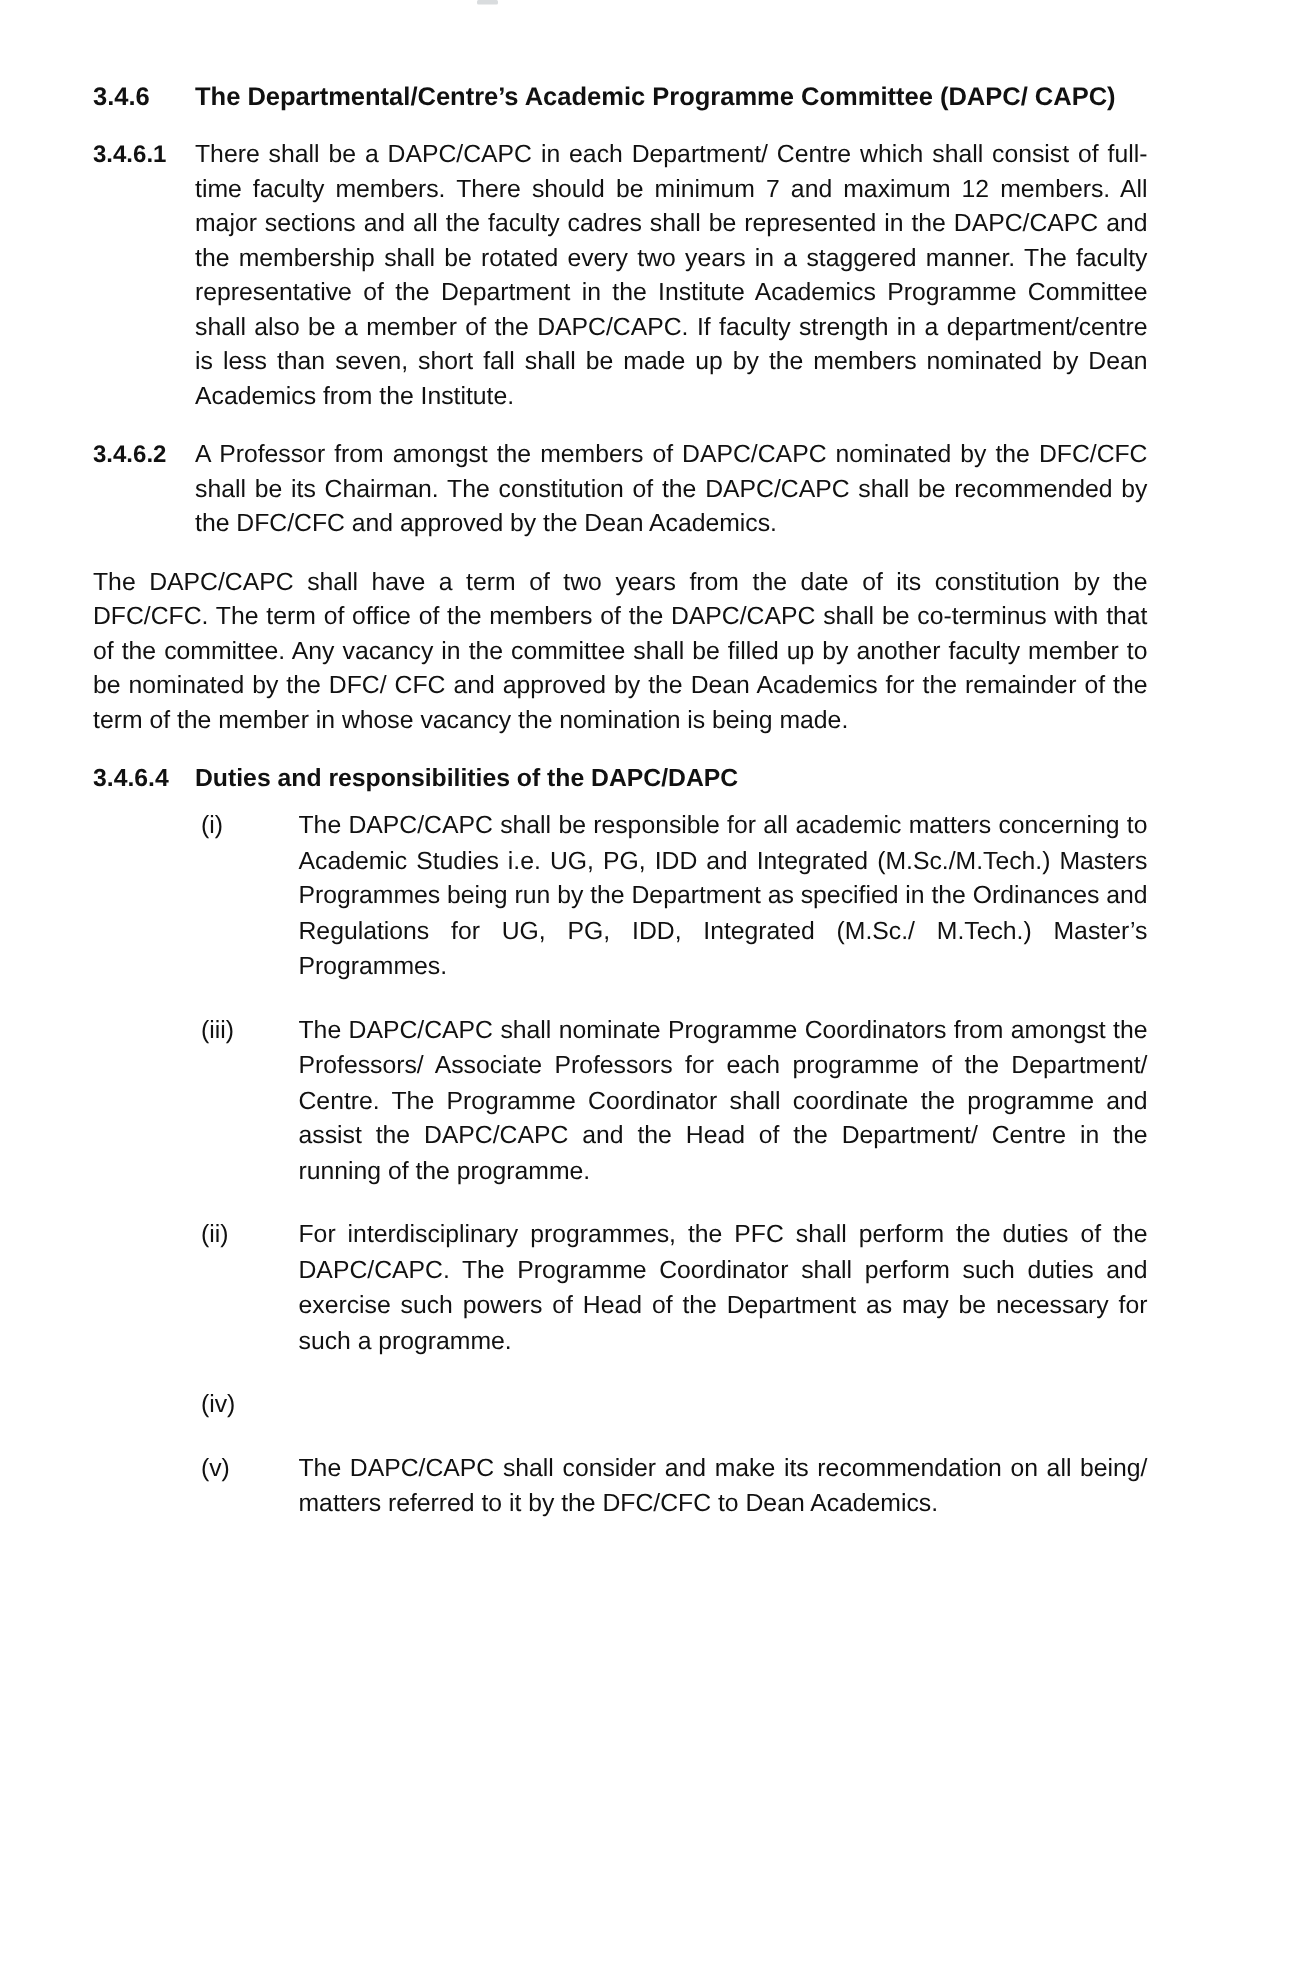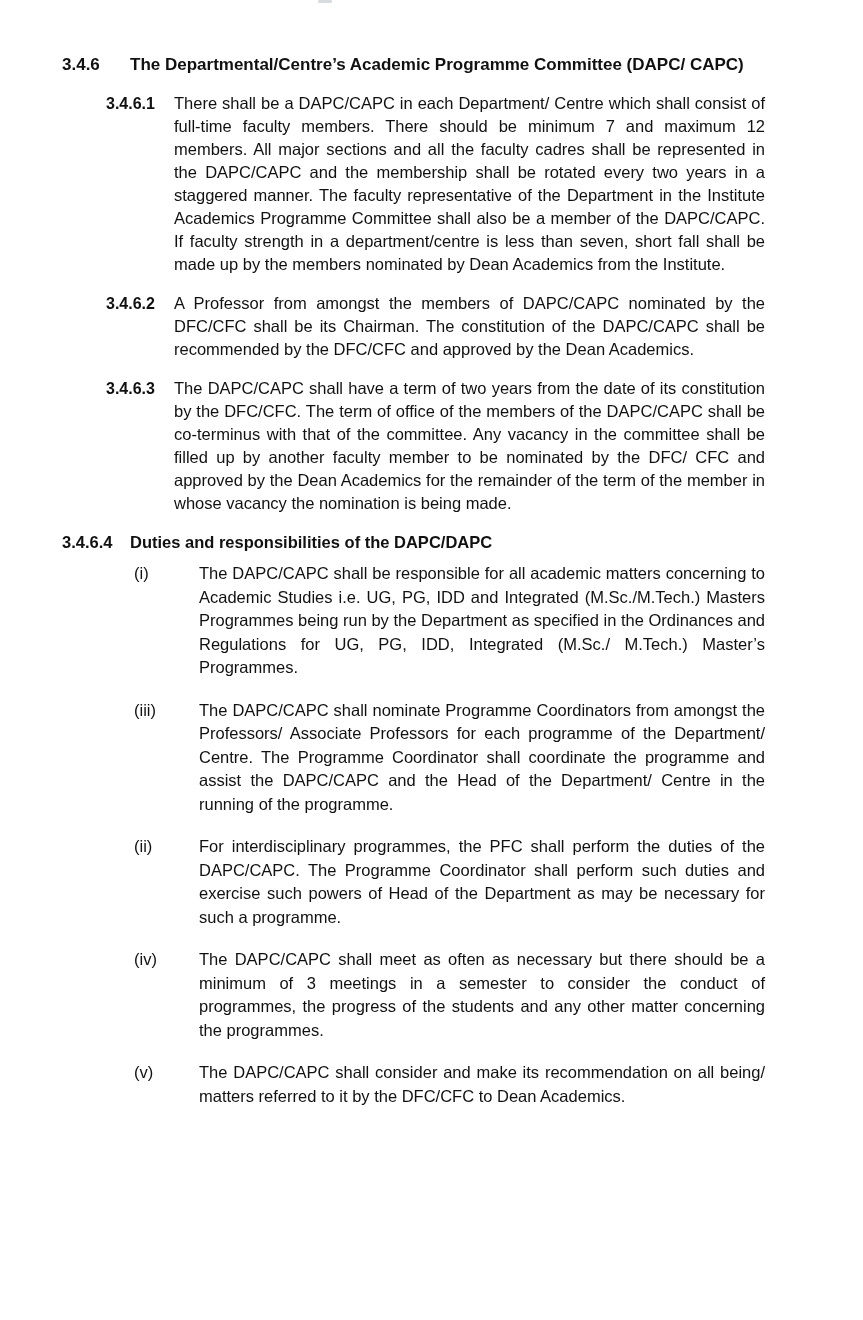--- a/index.html
+++ b/index.html
@@ -45,21 +45,20 @@
   .heading {
     font-size: 17px;
     line-height: 26px;
     font-weight: bold;
     margin-bottom: 14px;
   }
   .para {
     font-size: 16.5px;
     line-height: 23px;
     margin-bottom: 16px;
-    margin-left: 44px;
   }
   .para .num-col {
     font-size: 16px;
   }
   .subheading {
     font-size: 16.5px;
     line-height: 23px;
     font-weight: bold;
     margin-bottom: 8px;
   }
@@ -99,21 +98,20 @@
     <div class="num-col">3.4.6.1</div>
     <div class="text-col">There shall be a DAPC/CAPC in each Department/ Centre which shall consist of full-time faculty members. There should be minimum 7 and maximum 12 members. All major sections and all the faculty cadres shall be represented in the DAPC/CAPC and the membership shall be rotated every two years in a staggered manner.  The faculty representative of the Department in the Institute Academics Programme Committee shall also be a member of the DAPC/CAPC. If faculty strength in a department/centre is less than seven, short fall shall be made up by the members nominated by Dean Academics from the Institute.</div>
   </div>
 
   <div class="sec para">
     <div class="num-col">3.4.6.2</div>
     <div class="text-col">A Professor from amongst the members of DAPC/CAPC nominated by the DFC/CFC shall be its Chairman. The constitution of the DAPC/CAPC shall be recommended by the DFC/CFC and approved by the Dean Academics.</div>
   </div>
 
   <div class="sec para">
-    <div class="num-col">3.4.6.3</div>
     <div class="text-col">The DAPC/CAPC shall have a term of two years from the date of its constitution by the DFC/CFC. The term of office of the members of the DAPC/CAPC shall be co-terminus with that of the committee. Any vacancy in the committee shall be filled up by another faculty member to be nominated by the DFC/ CFC and approved by the Dean Academics for the remainder of the term of the member in whose vacancy the nomination is being made.</div>
   </div>
 
   <div class="sec subheading">
     <div class="num-col">3.4.6.4</div>
     <div class="text-col">Duties and responsibilities of the DAPC/DAPC</div>
   </div>
 
   <div class="duties">
 
@@ -127,21 +125,20 @@
       <div class="duty-text">The DAPC/CAPC shall nominate Programme Coordinators from amongst the Professors/ Associate Professors for each programme of the Department/ Centre. The Programme Coordinator shall coordinate the programme and assist the DAPC/CAPC and the Head of the Department/ Centre in the running of the programme.</div>
     </div>
 
     <div class="duty">
       <div class="duty-label">(ii)</div>
       <div class="duty-text">For interdisciplinary programmes, the PFC shall perform the duties of the DAPC/CAPC. The Programme Coordinator shall perform such duties and exercise such powers of Head of the Department as may be necessary for such a programme.</div>
     </div>
 
     <div class="duty">
       <div class="duty-label">(iv)</div>
-      <div class="duty-text">The DAPC/CAPC shall meet as often as necessary but there should be a minimum of 3 meetings in a semester to consider the conduct of programmes, the progress of the students and any other matter concerning the programmes.</div>
     </div>
 
     <div class="duty">
       <div class="duty-label">(v)</div>
       <div class="duty-text">The DAPC/CAPC shall consider and make its recommendation on all being/ matters referred to it by the DFC/CFC to Dean Academics.</div>
     </div>
 
 
   </div>
 

